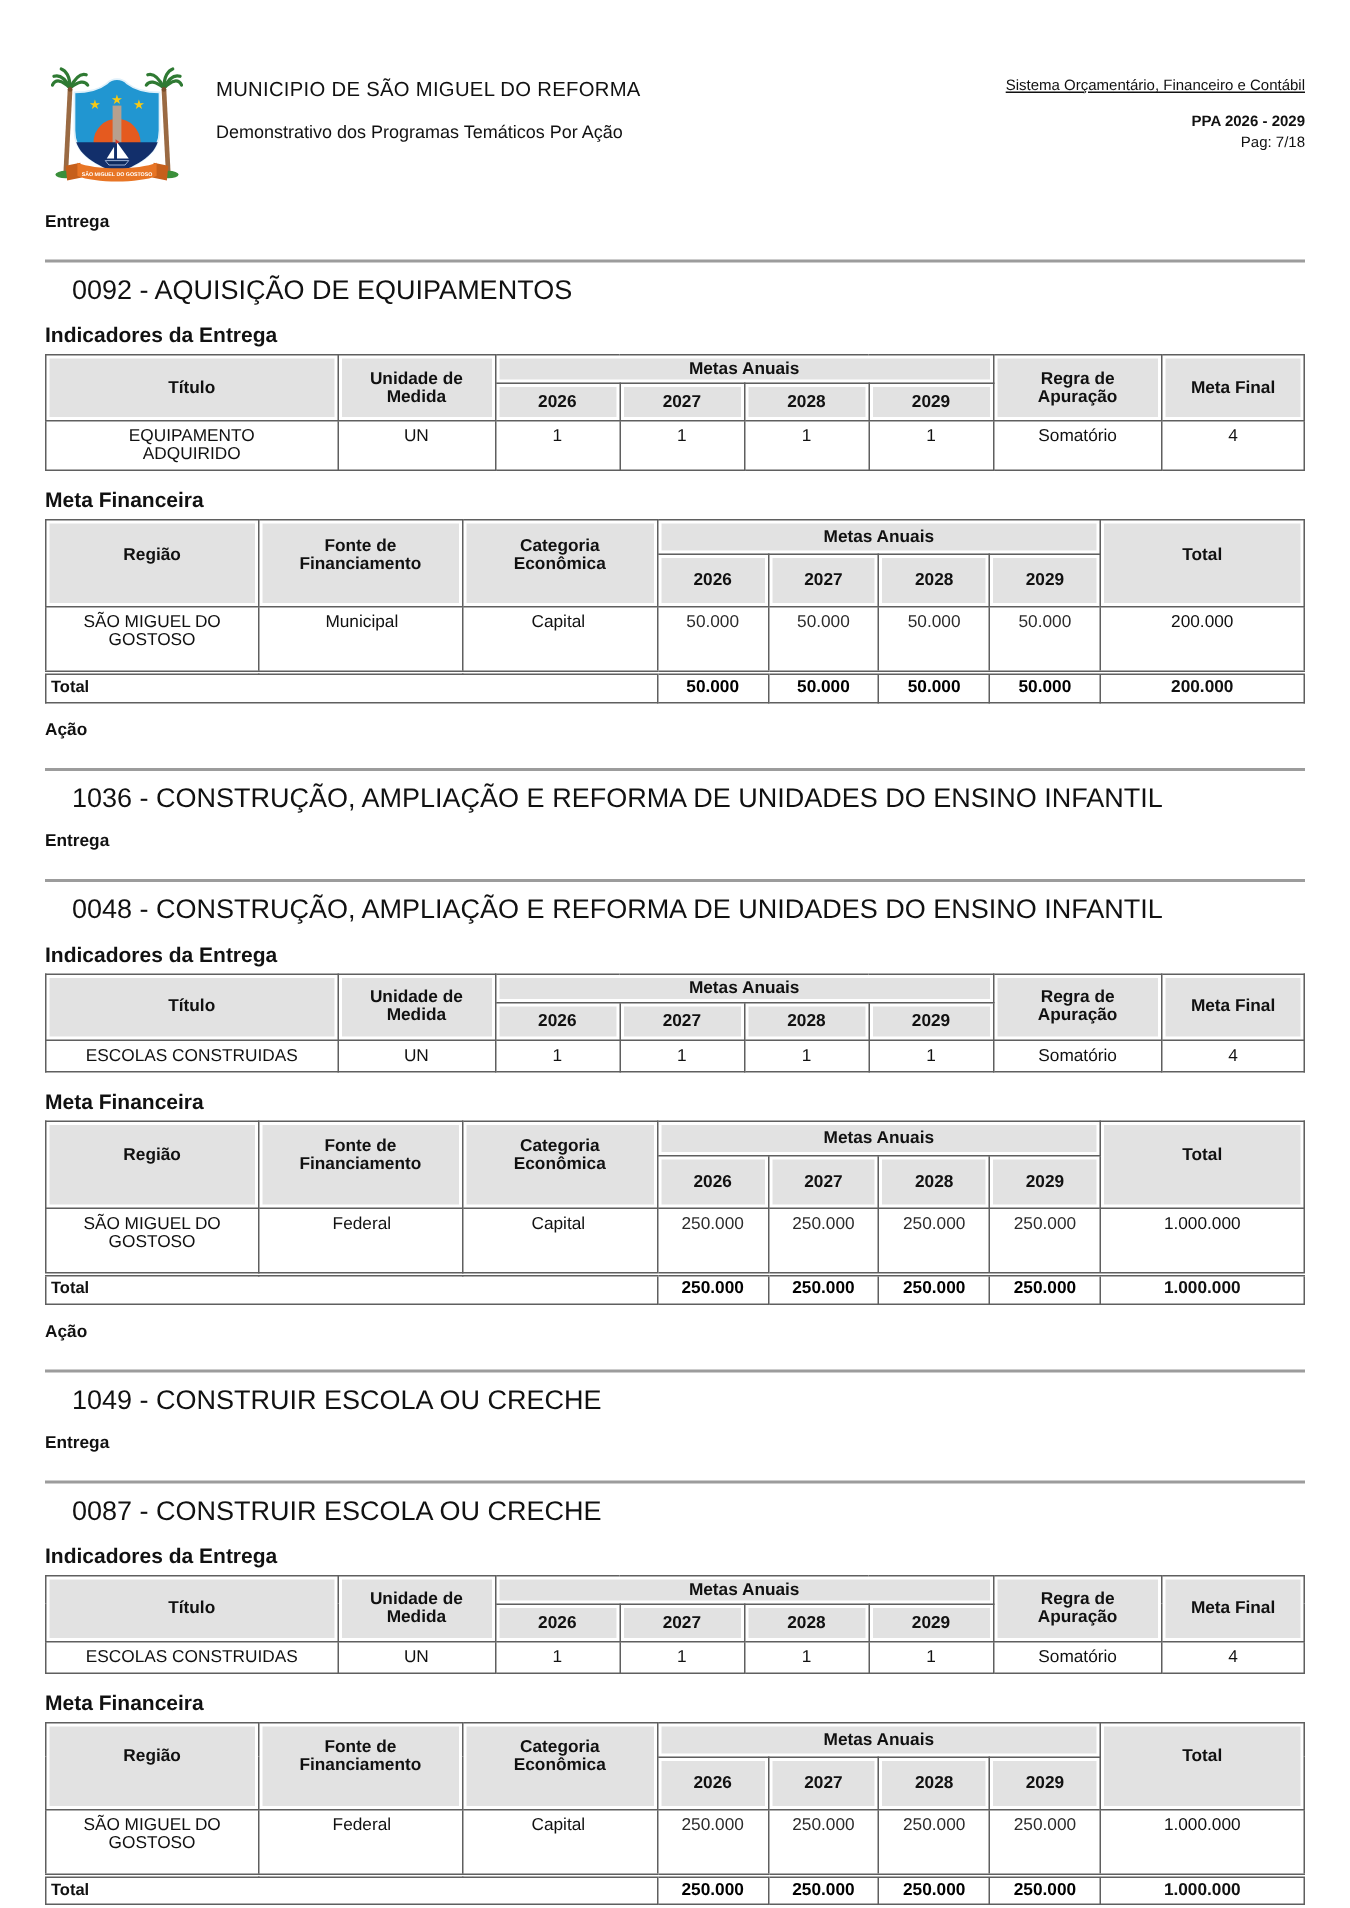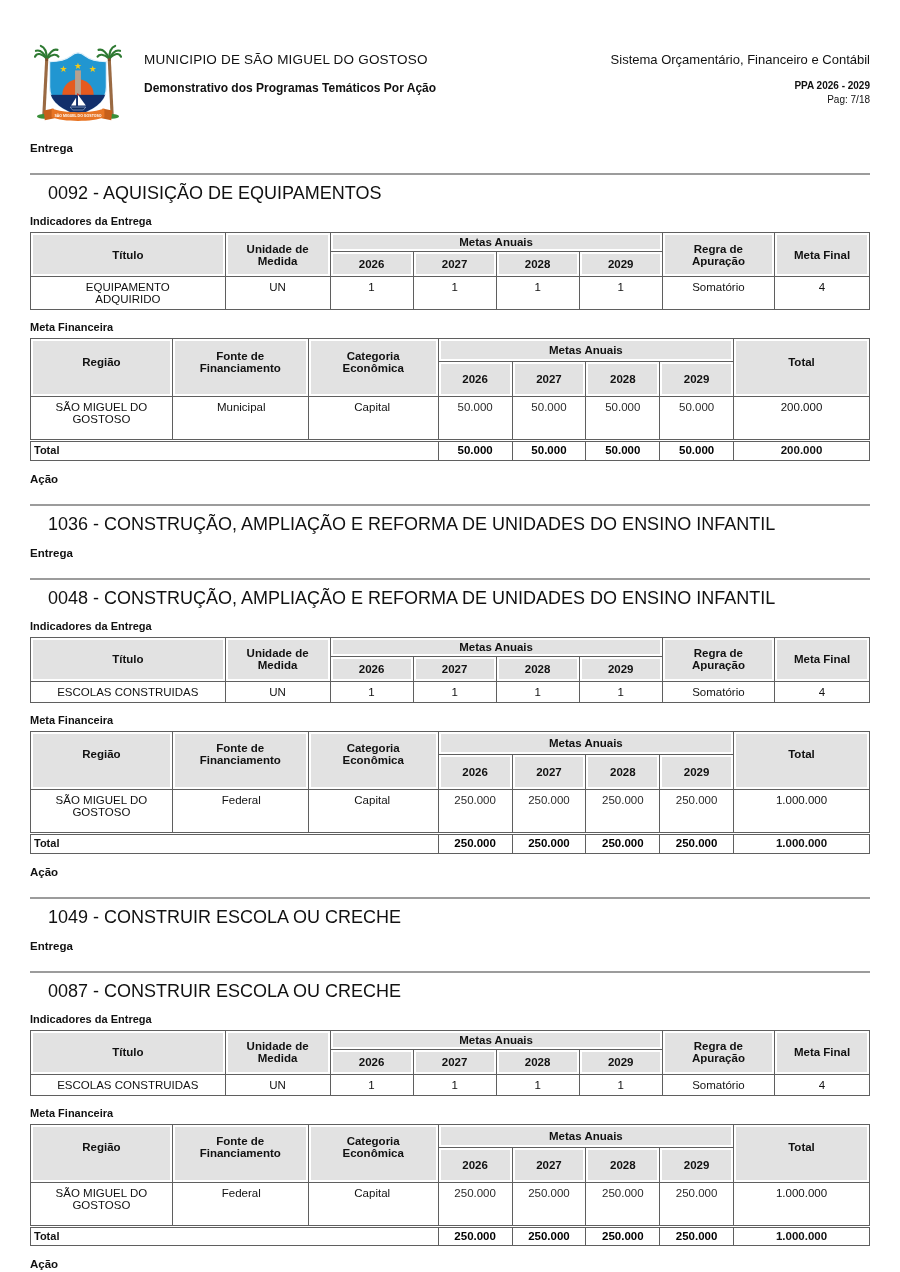--- a/index.html
+++ b/index.html
@@ -4,31 +4,31 @@
 <style>
   html,body{margin:0;padding:0;background:#fff;}
   body{width:900px;height:1272px;overflow:hidden;font-family:"Liberation Sans","DejaVu Sans",sans-serif;color:#111;}
   .page{box-sizing:border-box;width:900px;height:1272px;padding:44px 30px 0 30px;}
 
   
   .hdr{display:flex;align-items:flex-start;height:94px;margin-bottom:4px;}
   .hdr-logo{width:88px;height:88px;flex:0 0 88px;margin-left:4px;}
   .hdr-left{margin-left:22px;padding-top:8px;}
   .muni{font-size:13.5px;letter-spacing:.2px;}
-  .rpt{font-size:12px;font-weight:bold;margin-top:14px;}
+  .rpt{font-size:12px;font-weight:normal;margin-top:14px;}
   .hdr-right{margin-left:auto;text-align:right;padding-top:8px;}
-  .sys{font-size:13px;}
+  .sys{font-size:10px;text-decoration:underline;}
   .ppa{font-size:10px;font-weight:bold;margin-top:13px;}
   .pag{font-size:10px;margin-top:3px;}
 
   
   .rule-head{font-size:11.5px;font-weight:bold;border-bottom:2px solid #9c9c9c;padding-bottom:19px;margin:12px 0 0 0;}
   .rule-head.first{margin-top:2px;}
   .item{font-size:18px;padding-left:18px;margin:8px 0 2px 0;}
-  .sub-head{font-size:11px;font-weight:bold;margin:11px 0 5px 0;}
+  .sub-head{font-size:14px;font-weight:bold;margin:11px 0 5px 0;}
 
   
   table.tbl{width:100%;border-collapse:collapse;table-layout:fixed;margin-bottom:2px;}
   .tbl th,.tbl td{border:1px solid #5f5f5f;font-size:11.5px;overflow:hidden;}
   .tbl th{background:#e2e2e2;font-weight:bold;box-shadow:inset 0 0 0 2px #fff;padding:2px;text-align:center;}
   .tbl td{background:#fff;padding:4px;vertical-align:top;text-align:center;}
   .pre{white-space:pre-line;}
   .left{text-align:left;}
   .no-tl{border-top:none;border-left:none;}
   .ind tr.top th{height:14px;}
@@ -104,21 +104,21 @@
       </g>
 
       <g>
         <polygon points="10,68 20,66 21,76 11,78" fill="#c65f1b"></polygon>
         <polygon points="80,68 70,66 69,76 79,78" fill="#c65f1b"></polygon>
         <path d="M18,66 C30,71 60,71 72,66 L72,75 C60,80 30,80 18,75 Z" fill="#e87525"></path>
         <text x="45" y="75" text-anchor="middle" font-size="3.6" fill="#ffffff" font-weight="bold">SÃO MIGUEL DO GOSTOSO</text>
       </g>
     </svg>
     <div class="hdr-left">
-      <div class="muni">MUNICIPIO DE SÃO MIGUEL DO GOSTOSO</div>
+      <div class="muni">MUNICIPIO DE SÃO MIGUEL DO REFORMA</div>
       <div class="rpt">Demonstrativo dos Programas Temáticos Por Ação</div>
     </div>
     <div class="hdr-right">
       <div class="sys">Sistema Orçamentário, Financeiro e Contábil</div>
       <div class="ppa">PPA 2026 - 2029</div>
       <div class="pag">Pag: 7/18</div>
     </div>
   </div>
 
   <div>

